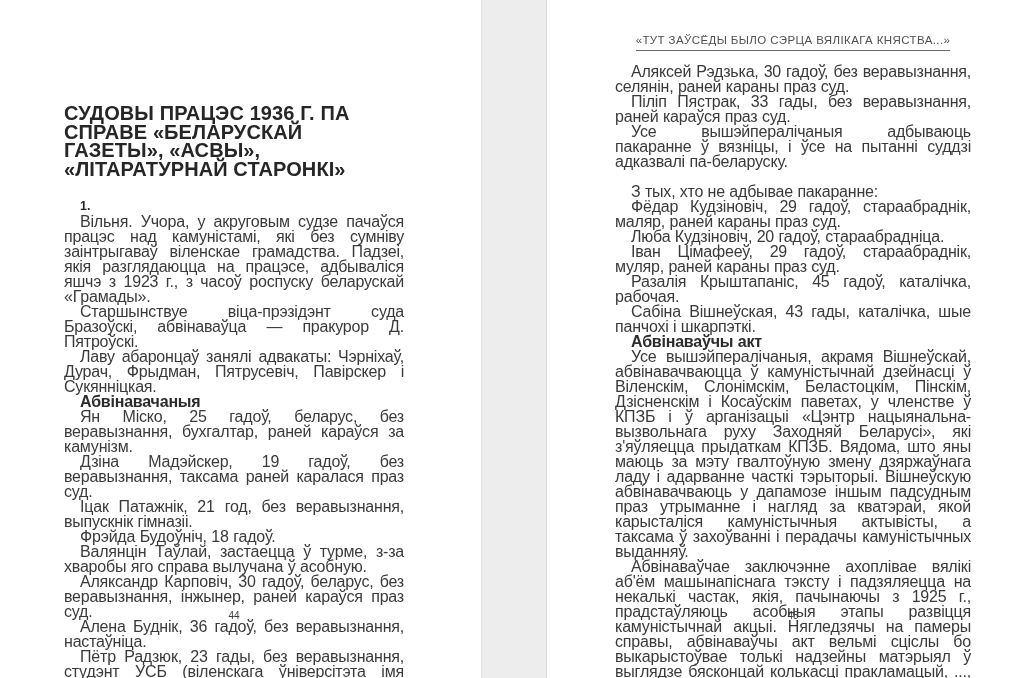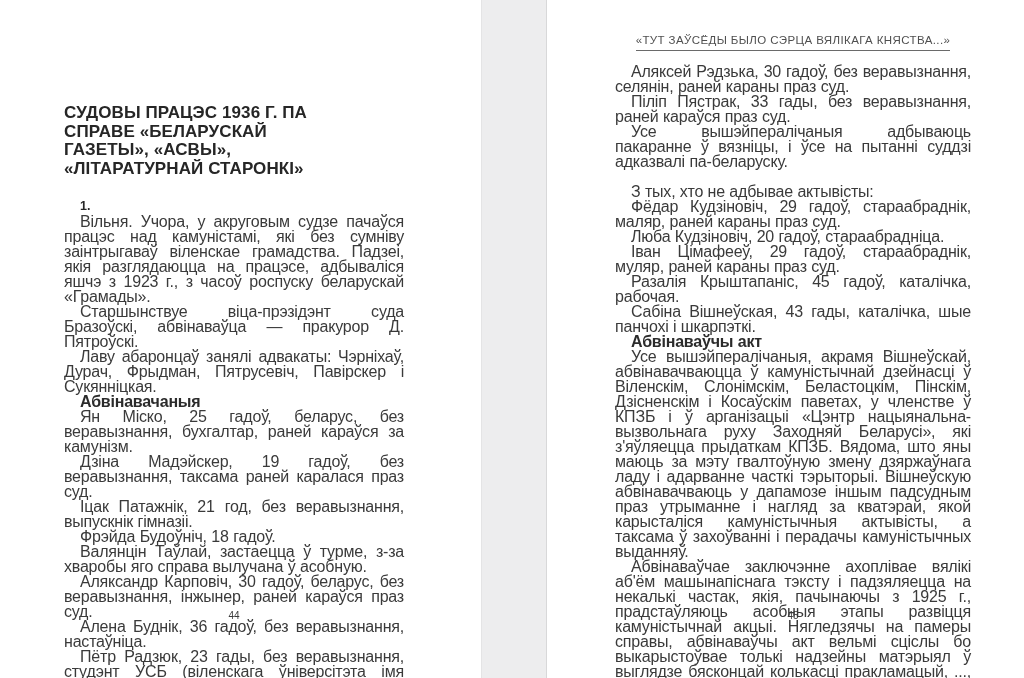--- a/index.html
+++ b/index.html
@@ -38,21 +38,21 @@
   
   .content-left {
     position: absolute;
     left: 64px;
     top: 104px;
     width: 340px;
   }
   .book-title {
     margin: 0;
     max-width: 292px;
-    font-size: 17px;
+    font-size: 20px;
     line-height: 18.5px;
     font-weight: bold;
     color: #262626;
     letter-spacing: 0.1px;
   }
   .section-number {
     margin-top: 21px;
     font-size: 12.5px;
     line-height: 15px;
     font-weight: bold;
@@ -141,21 +141,21 @@
 
   <section class="page page-right">
     <div class="content-right">
       <div class="running-head-wrap">
         <span class="running-head">«ТУТ ЗАЎСЁДЫ БЫЛО СЭРЦА ВЯЛІКАГА КНЯСТВА...»</span>
       </div>
       <div class="body">
           <p class="para">Аляксей Рэдзька, 30 гадоў, без веравызнання, селянін, раней караны праз суд.</p>
           <p class="para">Піліп Пястрак, 33 гады, без веравызнання, раней караўся праз суд.</p>
           <p class="para">Усе вышэйпералічаныя адбываюць пакаранне ў вязніцы, і ўсе на пытанні суддзі адказвалі па-беларуску.</p>
-          <p class="para gap">З тых, хто не адбывае актывісты:</p>
+          <p class="para gap">З тых, хто не адбывае пакаранне:</p>
           <p class="para">Фёдар Кудзіновіч, 29 гадоў, стараабраднік, маляр, раней караны праз суд.</p>
           <p class="para">Люба Кудзіновіч, 20 гадоў, стараабрадніца.</p>
           <p class="para">Іван Цімафееў, 29 гадоў, стараабраднік, муляр, раней караны праз суд.</p>
           <p class="para">Разалія Крыштапаніс, 45 гадоў, каталічка, рабочая.</p>
           <p class="para">Сабіна Вішнеўская, 43 гады, каталічка, шые панчохі і шкарпэткі.</p>
           <p class="para bold">Абвінаваўчы акт</p>
           <p class="para">Усе вышэйпералічаныя, акрамя Вішнеўскай, абвінавачваюцца ў камуністычнай дзейнасці ў Віленскім, Слонімскім, Беластоцкім, Пінскім, Дзісненскім і Косаўскім паветах, у членстве ў КПЗБ і ў арганізацыі «Цэнтр нацыянальна-вызвольнага руху Заходняй Беларусі», які з'яўляецца прыдаткам КПЗБ. Вядома, што яны маюць за мэту гвалтоўную змену дзяржаўнага ладу і адарванне часткі тэрыторыі. Вішнеўскую абвінавачваюць у дапамозе іншым падсудным праз утрыманне і нагляд за кватэрай, якой карысталіся камуністычныя актывісты, а таксама ў захоўванні і перадачы камуністычных выданняў.</p>
           <p class="para">Абвінаваўчае заключэнне ахоплівае вялікі аб'ём машынапіснага тэксту і падзяляецца на некалькі частак, якія, пачынаючы з 1925 г., прадстаўляюць асобныя этапы развіцця камуністычнай акцыі. Нягледзячы на памеры справы, абвінаваўчы акт вельмі сціслы бо выкарыстоўвае толькі надзейны матэрыял ў выглядзе бясконцай колькасці пракламацый, ..., а таксама прапагандысцкіх брашур і самых розных перыядычных выданняў падрыўнога зместу.</p>
         </div>
     </div>

